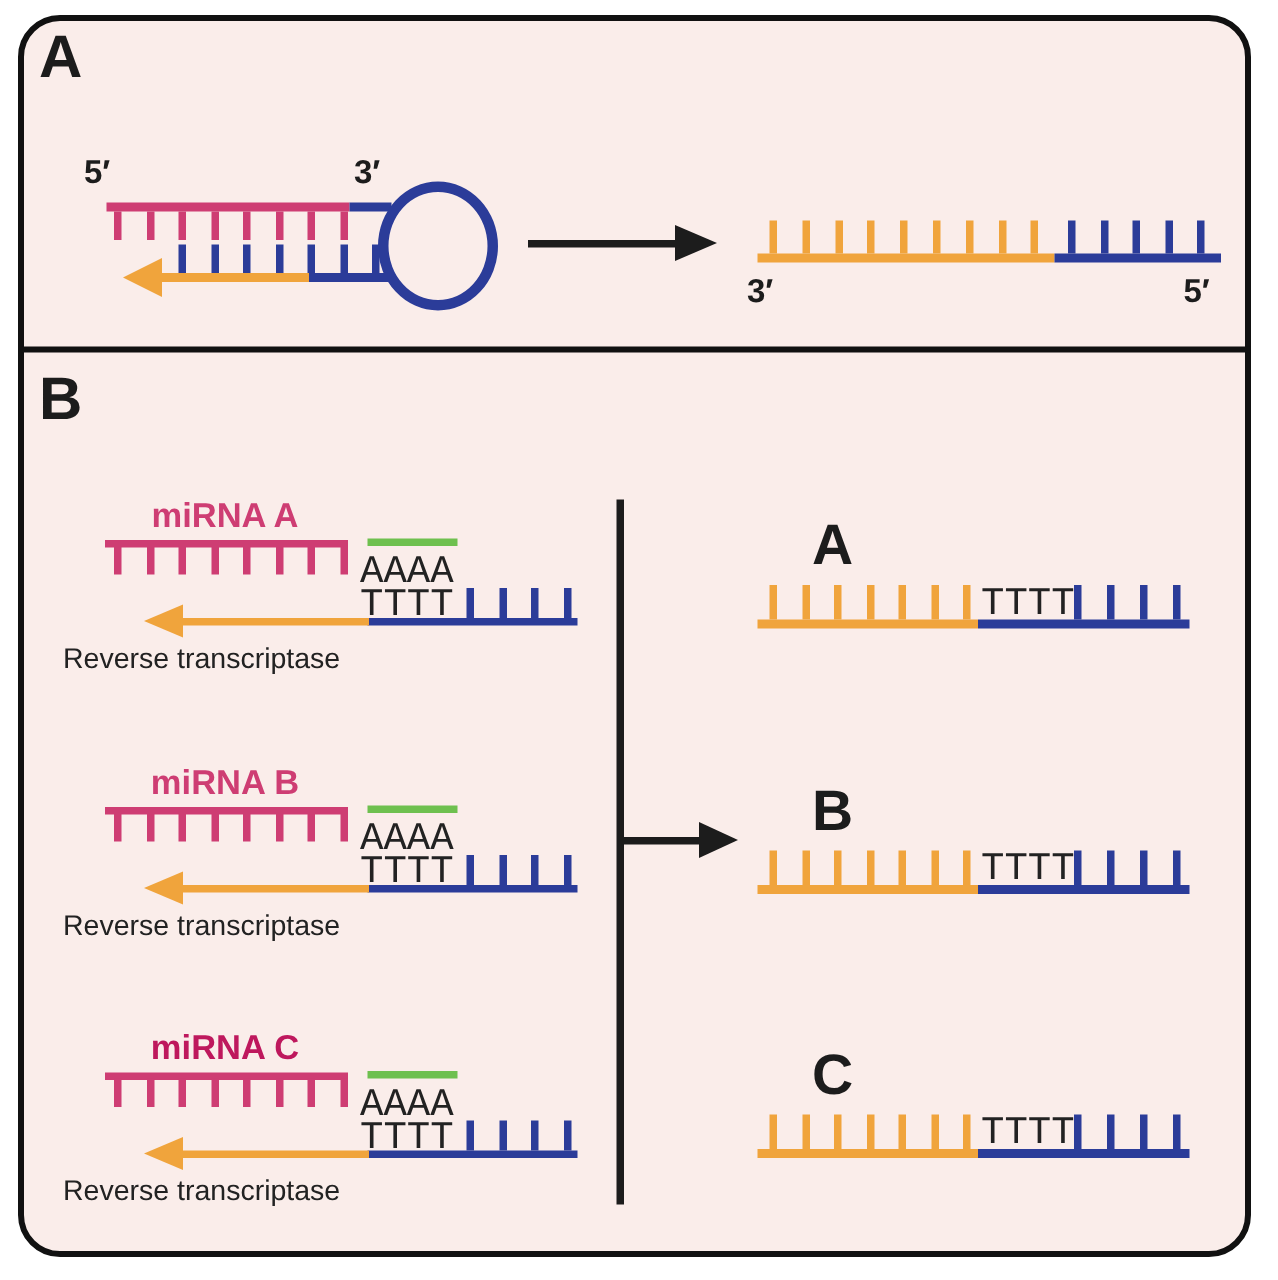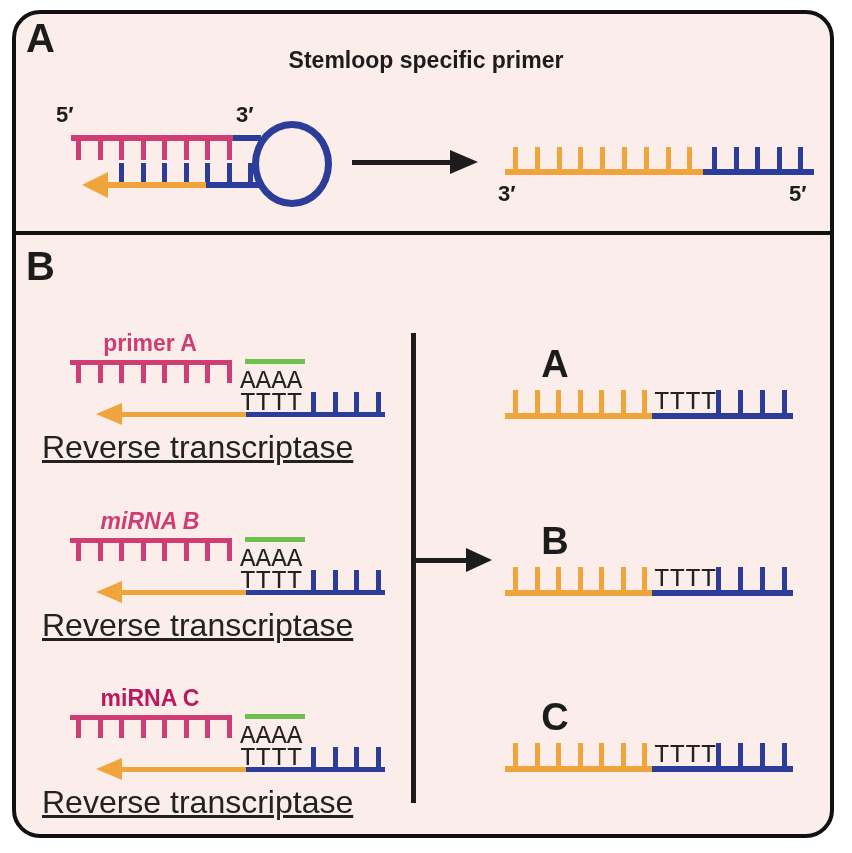--- a/index.html
+++ b/index.html
@@ -17,34 +17,33 @@
   .bar { position:absolute; }
   .ticks { position:absolute; left:0; top:0; width:0; height:0; overflow:visible; }
   .tick { position:absolute; }
   .loop { position:absolute; border:7px solid; border-radius:50%; background:transparent; }
   .tri-left, .tri-right { position:absolute; width:0; height:0; border-style:solid; border-color:transparent; }
   .panel-label { position:absolute; font-size:40px; font-weight:bold; line-height:1; }
   .panel-title { position:absolute; left:0; width:852px; text-align:center; font-size:23px; font-weight:bold; line-height:1.1; }
   .prime-label { position:absolute; font-size:22px; font-weight:bold; line-height:1; }
   .mirna-name { position:absolute; width:164px; text-align:center; font-size:23px; font-weight:bold; line-height:1.1; }
   .mono { position:absolute; font-family:"Liberation Mono", monospace; font-size:26px; line-height:1; }
-  .rt-label { position:absolute; font-size:32px; line-height:1.1;text-decoration:underline; }
+  .rt-label { position:absolute; font-size:19px; line-height:1.1; }
   .product-letter { position:absolute; width:34px; text-align:center; font-size:38px; font-weight:bold; line-height:1; }
 </style>
 </head>
 <body>
 
 <div class="figure">
 
   <div class="frame" style="background: rgb(250, 237, 234); border-color: rgb(17, 17, 17);"></div>
 
   <div class="bar" style="left: 14px; top: 231px; width: 820px; height: 4px; background: rgb(17, 17, 17);"></div>
 
   <div class="panel-label" style="left: 26px; top: 18px; color: rgb(28, 28, 28);">A</div>
-  <div class="panel-title" style="top: 48px; color: rgb(28, 28, 28);">Stemloop specific primer</div>
 
   <div class="prime-label" style="left: 56px; top: 104px; color: rgb(28, 28, 28);">5′</div>
   <div class="prime-label" style="left: 236px; top: 104px; color: rgb(28, 28, 28);">3′</div>
 
   <div class="bar" style="left: 71px; top: 135px; width: 162px; height: 6px; background: rgb(206, 61, 115);"></div>
   <div class="bar" style="left: 233px; top: 135px; width: 28px; height: 6px; background: rgb(43, 60, 153);"></div>
   <div class="loop" style="left: 252px; top: 121px; width: 80px; height: 86px; border-color: rgb(43, 60, 153);"></div>
   <div class="bar" style="left: 204px; top: 182px; width: 58px; height: 6px; background: rgb(43, 60, 153);"></div>
   <div class="bar" style="left: 106px; top: 182px; width: 100px; height: 6px; background: rgb(240, 164, 60);"></div>
   <div class="tri-left" style="left: 82px; top: 172px; border-width: 13px 26px 13px 0px; border-right-color: rgb(240, 164, 60);"></div>
@@ -90,21 +89,21 @@
       <div class="tick" style="left: 733.5px; top: 147px; width: 5px; height: 22px; background: rgb(43, 60, 153);"></div>
       <div class="tick" style="left: 755px; top: 147px; width: 5px; height: 22px; background: rgb(43, 60, 153);"></div>
       <div class="tick" style="left: 776.5px; top: 147px; width: 5px; height: 22px; background: rgb(43, 60, 153);"></div>
       <div class="tick" style="left: 798px; top: 147px; width: 5px; height: 22px; background: rgb(43, 60, 153);"></div>
     </div>
   <div class="prime-label" style="left: 498px; top: 183px; color: rgb(28, 28, 28);">3′</div>
   <div class="prime-label" style="left: 789px; top: 183px; color: rgb(28, 28, 28);">5′</div>
 
   <div class="panel-label" style="left: 26px; top: 246px; color: rgb(28, 28, 28);">B</div>
 
-  <div class="mirna-name" style="left: 68px; top: 331px; color: rgb(206, 61, 115);">primer A</div>
+  <div class="mirna-name" style="left: 68px; top: 331px; color: rgb(206, 61, 115);">miRNA A</div>
   <div class="bar" style="left: 70px; top: 360px; width: 162px; height: 5px; background: rgb(206, 61, 115);"></div>
   <div class="ticks">
       <div class="tick" style="left: 76px; top: 364px; width: 5px; height: 19px; background: rgb(206, 61, 115);"></div>
       <div class="tick" style="left: 97.5px; top: 364px; width: 5px; height: 19px; background: rgb(206, 61, 115);"></div>
       <div class="tick" style="left: 119px; top: 364px; width: 5px; height: 19px; background: rgb(206, 61, 115);"></div>
       <div class="tick" style="left: 140.5px; top: 364px; width: 5px; height: 19px; background: rgb(206, 61, 115);"></div>
       <div class="tick" style="left: 162px; top: 364px; width: 5px; height: 19px; background: rgb(206, 61, 115);"></div>
       <div class="tick" style="left: 183.5px; top: 364px; width: 5px; height: 19px; background: rgb(206, 61, 115);"></div>
       <div class="tick" style="left: 205px; top: 364px; width: 5px; height: 19px; background: rgb(206, 61, 115);"></div>
       <div class="tick" style="left: 226.5px; top: 364px; width: 5px; height: 19px; background: rgb(206, 61, 115);"></div>
@@ -116,21 +115,21 @@
   <div class="ticks">
       <div class="tick" style="left: 311px; top: 392px; width: 5px; height: 20px; background: rgb(43, 60, 153);"></div>
       <div class="tick" style="left: 332.5px; top: 392px; width: 5px; height: 20px; background: rgb(43, 60, 153);"></div>
       <div class="tick" style="left: 354px; top: 392px; width: 5px; height: 20px; background: rgb(43, 60, 153);"></div>
       <div class="tick" style="left: 375.5px; top: 392px; width: 5px; height: 20px; background: rgb(43, 60, 153);"></div>
     </div>
   <div class="bar" style="left: 120px; top: 412px; width: 126px; height: 5px; background: rgb(240, 164, 60);"></div>
   <div class="tri-left" style="left: 96px; top: 403px; border-width: 11.5px 26px 11.5px 0px; border-right-color: rgb(240, 164, 60);"></div>
   <div class="rt-label" style="left: 42px; top: 430px; color: rgb(34, 34, 34);">Reverse transcriptase</div>
 
-  <div class="mirna-name" style="left: 68px; top: 509px; color: rgb(206, 61, 115); font-style: italic;">miRNA B</div>
+  <div class="mirna-name" style="left: 68px; top: 509px; color: rgb(206, 61, 115);">miRNA B</div>
   <div class="bar" style="left: 70px; top: 538px; width: 162px; height: 5px; background: rgb(206, 61, 115);"></div>
   <div class="ticks">
       <div class="tick" style="left: 76px; top: 542px; width: 5px; height: 19px; background: rgb(206, 61, 115);"></div>
       <div class="tick" style="left: 97.5px; top: 542px; width: 5px; height: 19px; background: rgb(206, 61, 115);"></div>
       <div class="tick" style="left: 119px; top: 542px; width: 5px; height: 19px; background: rgb(206, 61, 115);"></div>
       <div class="tick" style="left: 140.5px; top: 542px; width: 5px; height: 19px; background: rgb(206, 61, 115);"></div>
       <div class="tick" style="left: 162px; top: 542px; width: 5px; height: 19px; background: rgb(206, 61, 115);"></div>
       <div class="tick" style="left: 183.5px; top: 542px; width: 5px; height: 19px; background: rgb(206, 61, 115);"></div>
       <div class="tick" style="left: 205px; top: 542px; width: 5px; height: 19px; background: rgb(206, 61, 115);"></div>
       <div class="tick" style="left: 226.5px; top: 542px; width: 5px; height: 19px; background: rgb(206, 61, 115);"></div>

